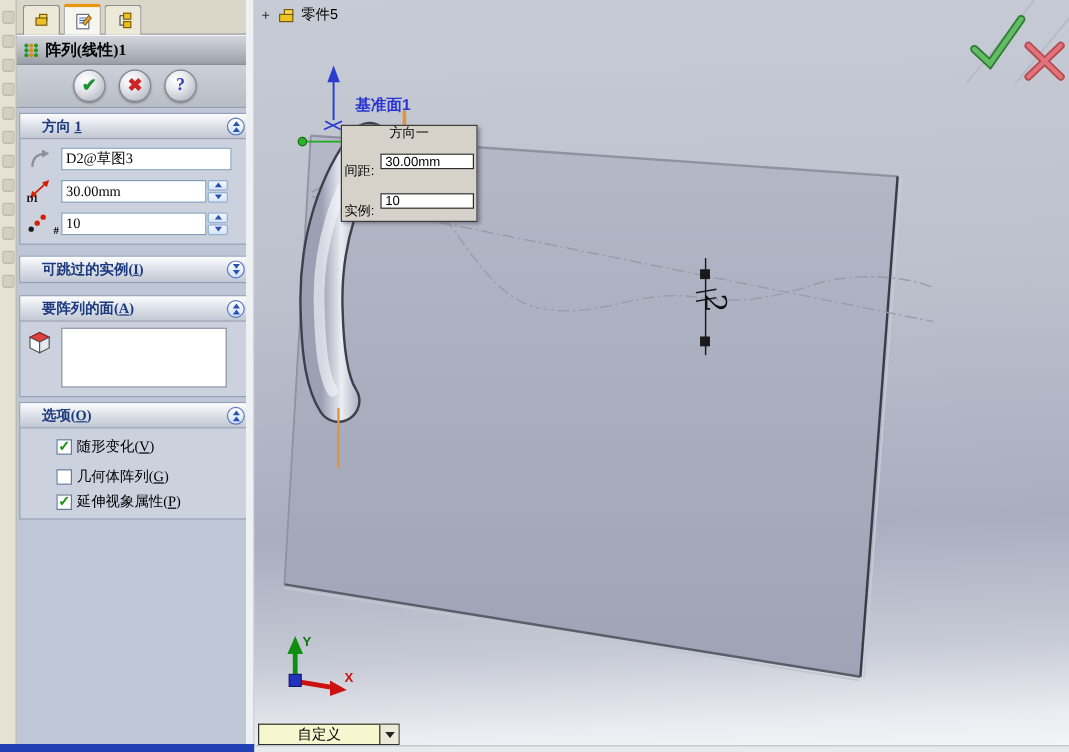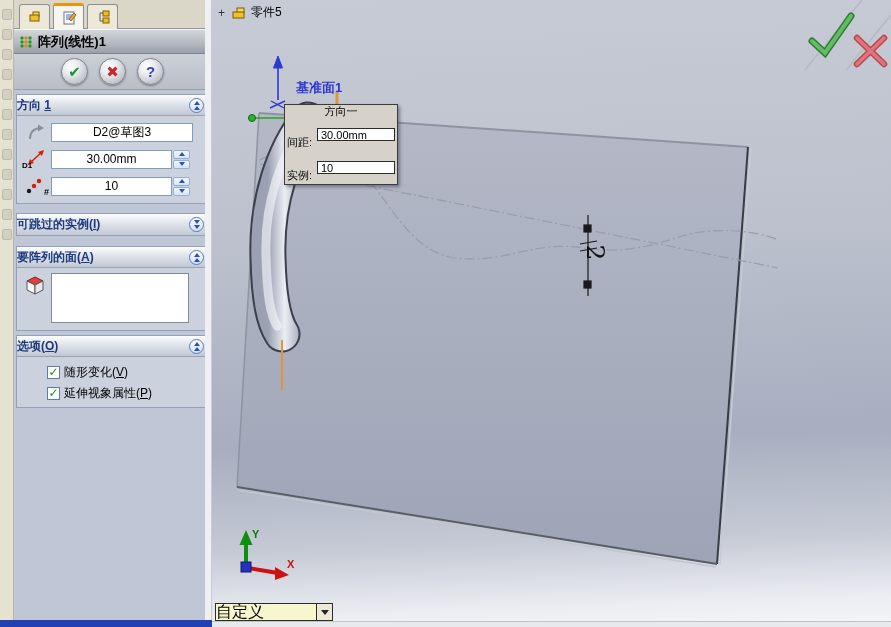--- a/index.html
+++ b/index.html
@@ -8,21 +8,21 @@
   .screen { position:relative; width:891px; height:627px; background:#bfc7d6; overflow:hidden; }
 
   
   .left-strip { position:absolute; left:0; top:0; width:14px; height:620px;
     background:#e6e2d2; border-right:1px solid #b9b5a5; }
   .left-strip .ghost { width:10px; height:11px; margin:9px auto 9px auto;
     background:#cfccbd; border:1px solid #b4b0a0; border-radius:2px; opacity:.8; }
 
   
   .pm-panel { position:absolute; left:14px; top:0; width:198px; height:620px;
-    background:#bfc7d6; border-right:1px solid #98a0ae; }
+    background:#bfc7d6; border-right:1px solid #98a0ae;font-family:Liberation Serif, serif; }
 
   .tab-strip { position:relative; height:29px; background:#dad6c8; border-bottom:1px solid #8e929c; }
   .tab { position:absolute; top:4px; width:31px; height:25px; background:#ece9d8;
     border:1px solid #8a8e96; border-bottom:none; border-radius:3px 3px 0 0;
     display:flex; align-items:center; justify-content:center; }
   .tab.active { background:#f6f5ee; border-top:3px solid #e8950f; height:26px; top:3px; }
   .tab:nth-child(1){ left:5px; } .tab:nth-child(2){ left:39px; } .tab:nth-child(3){ left:73px; }
 
   .pm-title { position:relative; height:25px;
     background:linear-gradient(180deg,#d2d5db 0%,#b6bac2 55%,#9b9fa9 100%);
@@ -38,31 +38,31 @@
     box-shadow:0 1px 2px rgba(0,0,0,.35); }
   .round-btn.ok   { color:#1d9431; }
   .round-btn.no   { color:#cc2525; }
   .round-btn.help { color:#3540c8; }
 
   .pm-body { position:absolute; top:90px; left:0; right:0; bottom:0; padding:4px 2px 0 2px; }
 
   .grp { border:1px solid #93a0b8; background:#cbd1dd; margin-bottom:9px; }
   .grp-hd { position:relative; height:21px; line-height:21px;
     background:linear-gradient(180deg,#fdfdfe 0%,#dfe3ea 45%,#c2c8d3 100%);
-    border-bottom:1px solid #9aa3b4; padding-left:0;
+    border-bottom:1px solid #9aa3b4; padding-left:18px;
     font-weight:bold; color:#1b3a7e; font-size:12px; }
   .grp.closed .grp-hd { border-bottom:none; }
   .chev-btn { position:absolute; right:4px; top:3px; width:15px; height:15px; border-radius:50%;
     border:1px solid #5a79c0; background:linear-gradient(180deg,#ffffff,#cfe0f8);
     display:flex; flex-direction:column; align-items:center; justify-content:center; gap:1px; }
   .tri { width:0; height:0; border-left:3px solid transparent; border-right:3px solid transparent; }
   .tri.up   { border-bottom:4px solid #2a52b0; }
   .tri.down { border-top:4px solid #2a52b0; }
 
-  .row { display:flex; align-items:center; margin:5px 4px 0 4px;text-align:center; }
+  .row { display:flex; align-items:center; margin:5px 4px 0 4px; }
   .row:last-child { padding-bottom:6px; }
   .row .ric { width:30px; flex:0 0 30px; position:relative; height:22px; }
   .tfield { height:19px; background:#fff; border:1px solid #7f9db9;
     font-size:12px; line-height:17px; padding:0 3px; overflow:hidden; white-space:nowrap; }
   .tfield.wide { width:142px; }
   .tfield.num  { width:121px; }
   .spinner { width:17px; height:19px; margin-left:1px; display:flex; flex-direction:column; gap:1px; }
   .spin-btn { flex:1; background:linear-gradient(180deg,#f2f7fe,#d7e4f6); border:1px solid #91b0d6;
     border-radius:2px; display:flex; align-items:center; justify-content:center; }
   .ic-lbl { position:absolute; font-size:8px; font-weight:bold; color:#000; }
@@ -94,21 +94,21 @@
   .co-row { display:flex; align-items:center; padding:0 2px 1px 2px; }
   .co-row .co-lab { width:30px; flex:0 0 30px; font-size:11px;margin-top:17px; }
   .co-row .co-val { flex:1; background:#fff; border:1px solid #2c2c2c; height:13px;
     line-height:12px; padding:0 3px; font-size:11px; }
 
   .dim2 { position:absolute; left:376px; top:238px; font-family:"DejaVu Serif",serif;
     font-size:25px; color:#111; transform:rotate(90deg); transform-origin:center; }
 
   .status-dd { position:absolute; left:3px; top:603px; width:118px; height:18px;
     background:#f6f6cf; border:1px solid #2c2c2c; display:flex; }
-  .status-dd .dd-text { flex:1; line-height:16px; font-size:16px; }
+  .status-dd .dd-text { flex:1; text-align:center; line-height:16px; font-size:12px; }
   .status-dd .dd-btn { width:16px; border-left:1px solid #2c2c2c; background:#ece9d8;
     display:flex; align-items:center; justify-content:center; }
   .dd-arrow { width:0; height:0; border-left:4px solid transparent; border-right:4px solid transparent;
     border-top:5px solid #222; }
 
   
   .bottom-left  { position:absolute; left:0; top:620px; width:212px; height:7px; background:#2040b4; }
   .bottom-right { position:absolute; left:212px; top:621px; width:679px; height:6px;
     background:#e7e9ec; border-top:1px solid #c0c3c8; }
 </style>
@@ -277,20 +277,24 @@
           <span class="chev-btn">
               <i class="tri up"></i>
               <i class="tri up"></i>
             </span>
         </div>
         <div class="opt-row">
           <span class="cbox">✓</span>
           <span class="ukey">随形变化(<u>V</u>)</span>
         </div>
         <div class="opt-row">
+          <span class="cbox"></span>
+          <span class="ukey">几何体阵列(<u>G</u>)</span>
+        </div>
+        <div class="opt-row">
           <span class="cbox">✓</span>
           <span class="ukey">延伸视象属性(<u>P</u>)</span>
         </div>
       </div>
 
     </div>
   </div>
 
   <div class="divider"></div>
 

